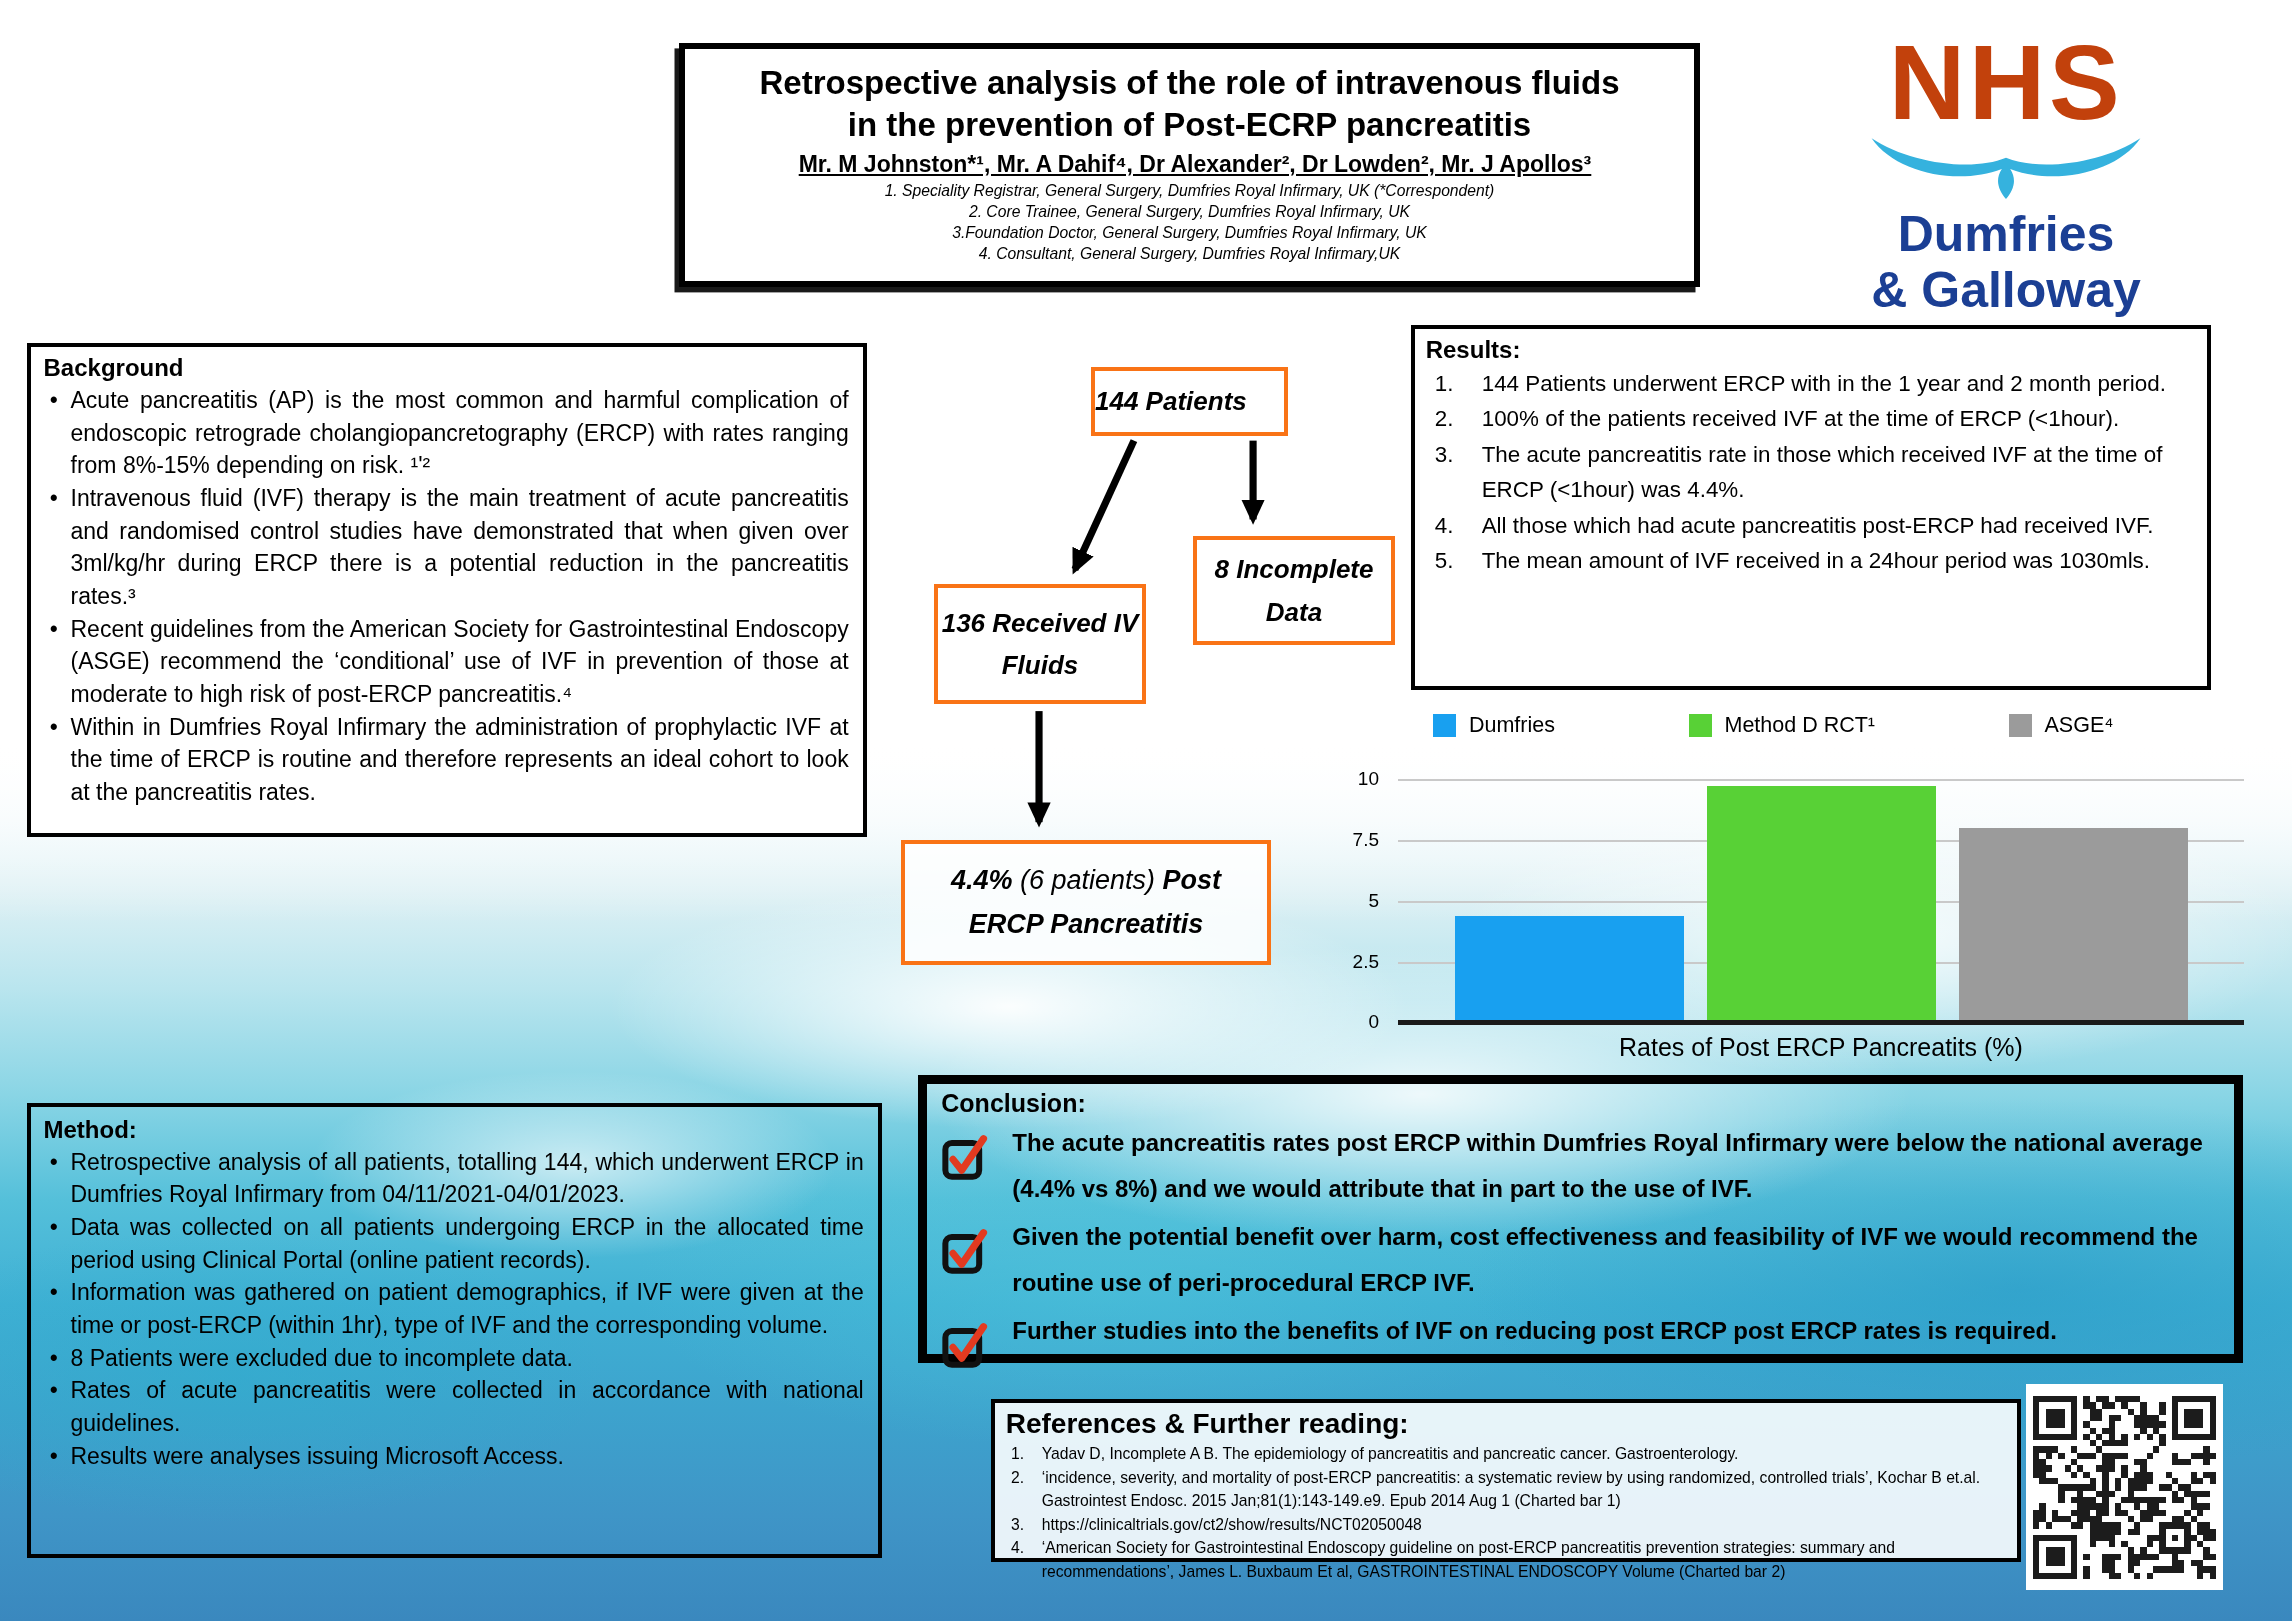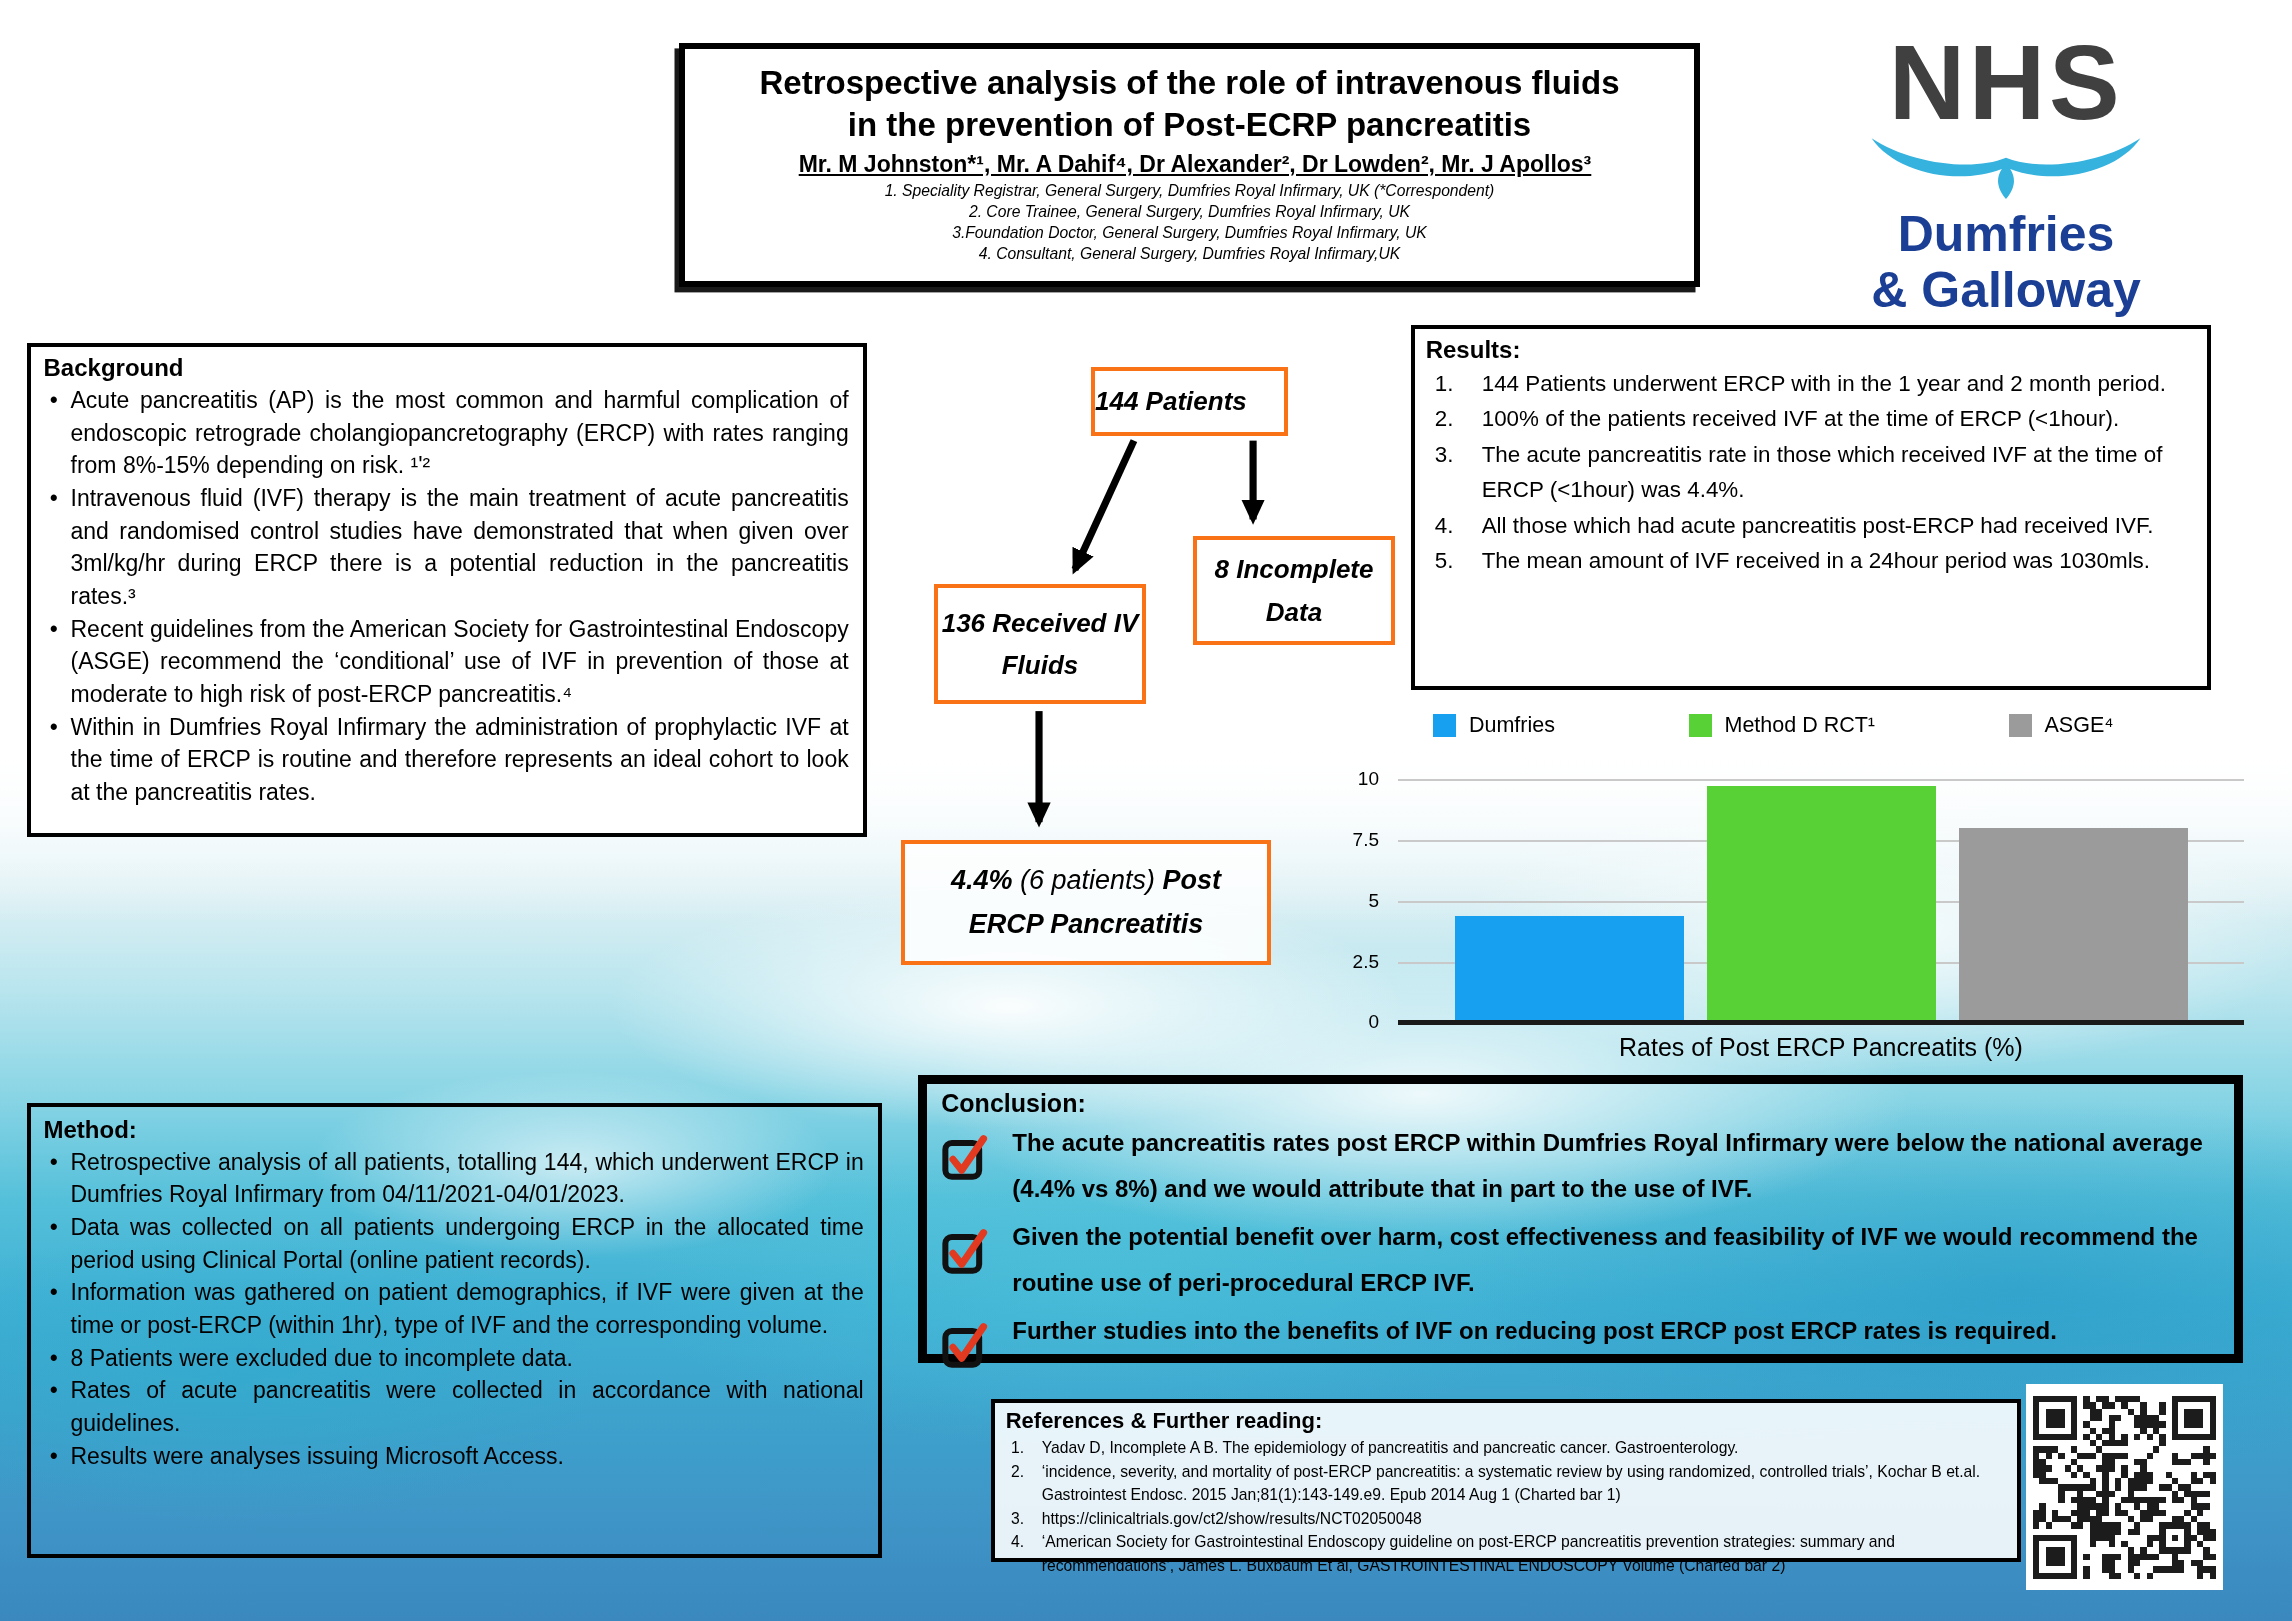--- a/index.html
+++ b/index.html
@@ -30,21 +30,21 @@
 
   
   .title-box{position:absolute;left:679px;top:43px;width:1021px;height:244px;border:6.3px solid #000;
     background:#fff;box-shadow:-4.5px 5.4px 0 rgba(0,0,0,.9);box-sizing:border-box;text-align:center;padding-top:12.5px;}
   .title-box .t1{font-size:33px;font-weight:bold;line-height:1.3;}
   .title-box .authors{font-size:23px;font-weight:bold;text-decoration:underline;margin-top:3.6px;padding-left:11px;}
   .title-box .affil{font-size:15.7px;font-style:italic;line-height:1.32;margin-top:3.6px;}
 
   
   .nhs{position:absolute;left:1818px;top:32px;width:376px;height:278px;text-align:center;}
-  .nhs .org{font-size:106px;font-weight:800;letter-spacing:3.6px;color:#404040;line-height:.95;}
+  .nhs .org{font-size:106px;font-weight:800;letter-spacing:3.6px;color:#c2410c;line-height:.95;}
   .nhs svg{display:block;margin:1.8px auto 0 auto;}
   .nhs .region{font-size:50px;font-weight:bold;color:#1b3f94;line-height:1.12;margin-top:1.8px;}
 
   
   .bg-box{left:27px;top:343px;width:840px;height:494px;padding:7.2px 14.3px 7.2px 12.5px;}
   .aim-box{left:27px;top:882px;width:855px;height:182px;padding:7.2px 14.3px 7.2px 12.5px;}
   .aim-box p{margin:1.8px 0 0 0;}
   .method-box{left:27px;top:1103px;width:855px;height:455px;padding:9px 14.3px 7.2px 12.5px;background:transparent;}
 
   
@@ -81,21 +81,21 @@
 
   
   .conc-box{left:918px;top:1075px;width:1325px;height:288px;border-width:9px;background:transparent;padding:5.4px 18px 3.6px 14.3px;}
   .conc-box h2{font-size:25px;}
   .citem{display:flex;gap:23px;align-items:flex-start;margin-top:1.8px;}
   .citem .ck{flex:0 0 48px;margin-top:10.7px;}
   .citem .ctext{font-size:24px;font-weight:bold;line-height:1.92;}
 
   
   .ref-box{left:991px;top:1399px;width:1030px;height:163px;padding:5.4px 12.5px 5.4px 10.7px;background:rgba(255,255,255,.88);}
-  .ref-box h2{font-size:22px;}
+  .ref-box h2{font-size:28px;}
   ol.reflist{list-style:none;counter-reset:f;margin:1.8px 0 0 0;padding:0;font-size:15.7px;line-height:1.5;}
   ol.reflist li{position:relative;padding-left:36px;counter-increment:f;}
   ol.reflist li::before{content:counter(f) ".";position:absolute;left:5.4px;}
 
   
   .qr{position:absolute;left:2026px;top:1384px;width:197px;height:206px;background:#fff;
       display:flex;align-items:center;justify-content:center;}
   .qr svg{width:183px;height:183px;}
 </style>
 </head>

